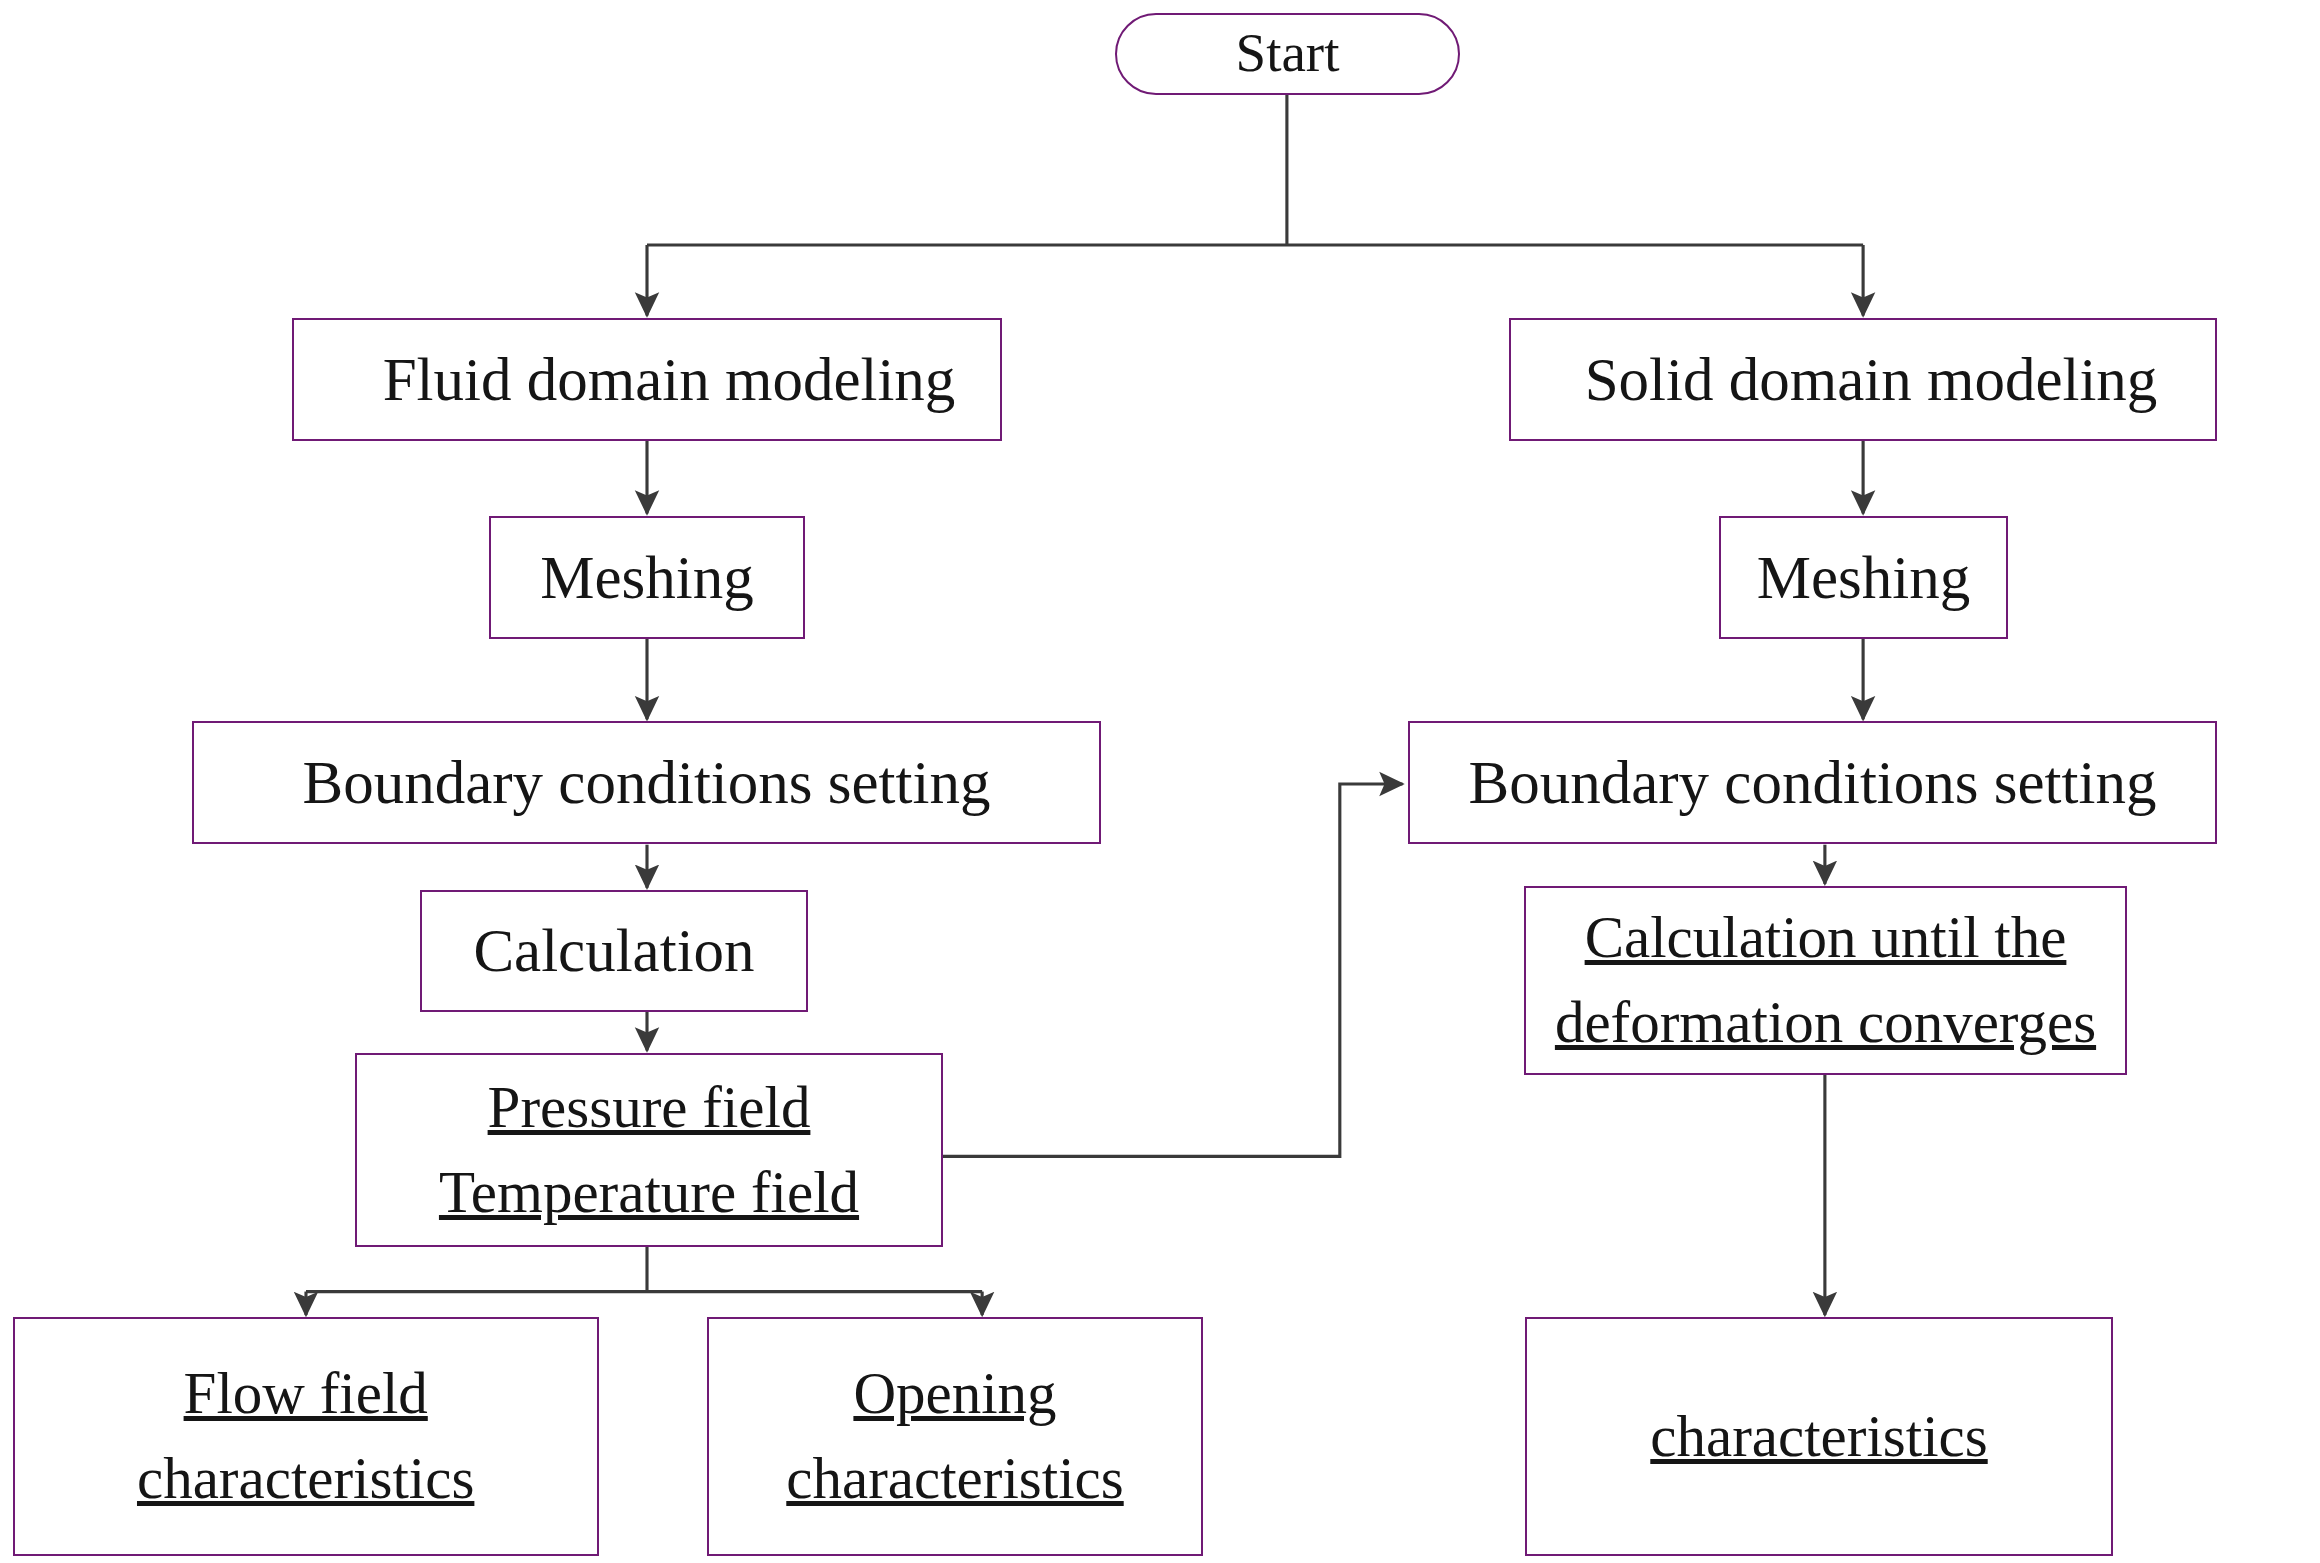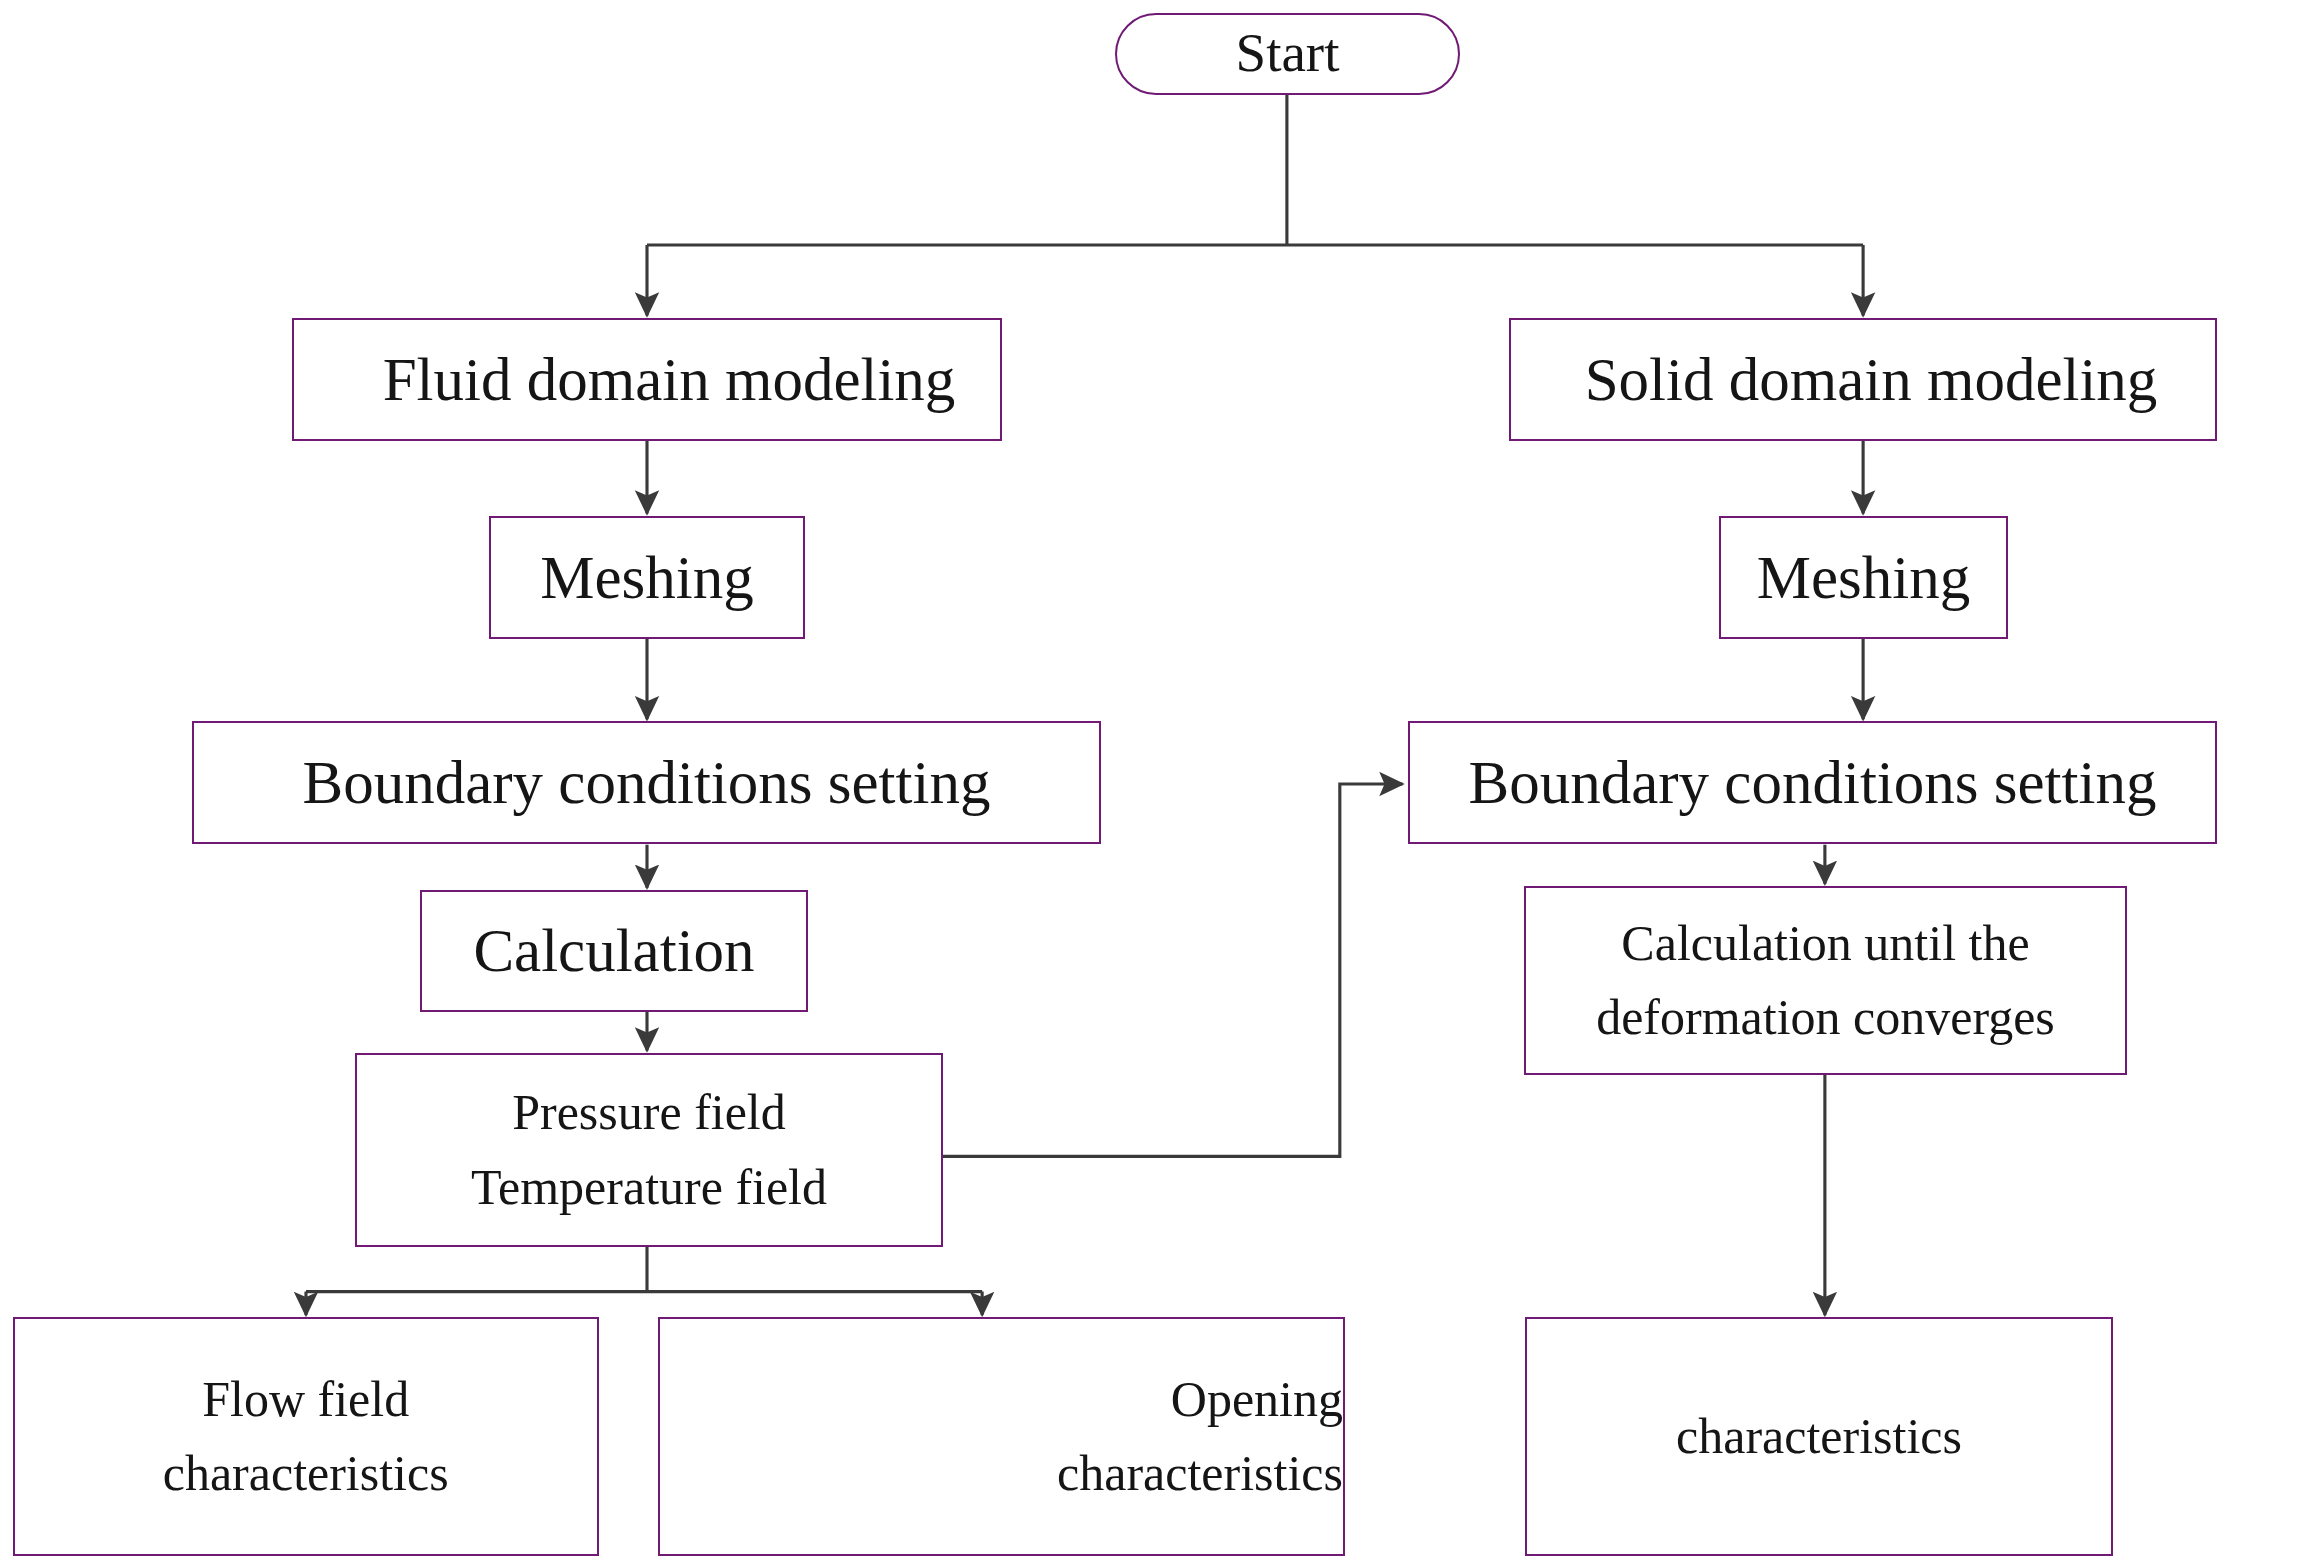--- a/index.html
+++ b/index.html
@@ -44,21 +44,21 @@
   }
   .node.terminal {
     border-radius: 9801px;
   }
   .node .line {
     display: block;
     white-space: nowrap;
   }
   .fs-start  { font-size: 55px; }
   .fs-main   { font-size: 61px; }
-  .fs-two    { font-size: 50px; }
+  .fs-two    { font-size: 59px; text-decoration: underline; }
   .fs-two .line + .line { margin-top: 15.7px; }
 </style>
 </head>
 <body>
 
 <div id="canvas">
 
   <svg id="wires" viewBox="0 0 2367 1595" width="2320" height="1563" xmlns="http://www.w3.org/2000/svg">
     <defs>
       <marker id="arrowhead" viewBox="0 0 12 12" refX="10.5" refY="6" markerWidth="8.5" markerHeight="8.5" orient="auto-start-reverse" markerUnits="strokeWidth">
@@ -140,21 +140,21 @@
   <div class="node fs-two" style="left:355px; top:1053px; width:588px; height:194px;">
     <span class="line">Pressure field</span>
     <span class="line">Temperature field</span>
   </div>
 
   <div class="node fs-two" style="left:12.7px; top:1317px; width:586px; height:239px;">
     <span class="line">Flow field</span>
     <span class="line">characteristics</span>
   </div>
 
-  <div class="node fs-two" style="left:658px; top:1317px; width:687px; height:239px;align-items:flex-end;">
+  <div class="node fs-two" style="left:707px; top:1317px; width:496px; height:239px;">
     <span class="line">Opening</span>
     <span class="line">characteristics</span>
   </div>
 
   <div class="node fs-two" style="left:1525px; top:1317px; width:588px; height:239px;">
     <span class="line">characteristics</span>
   </div>
 
 </div>
 

